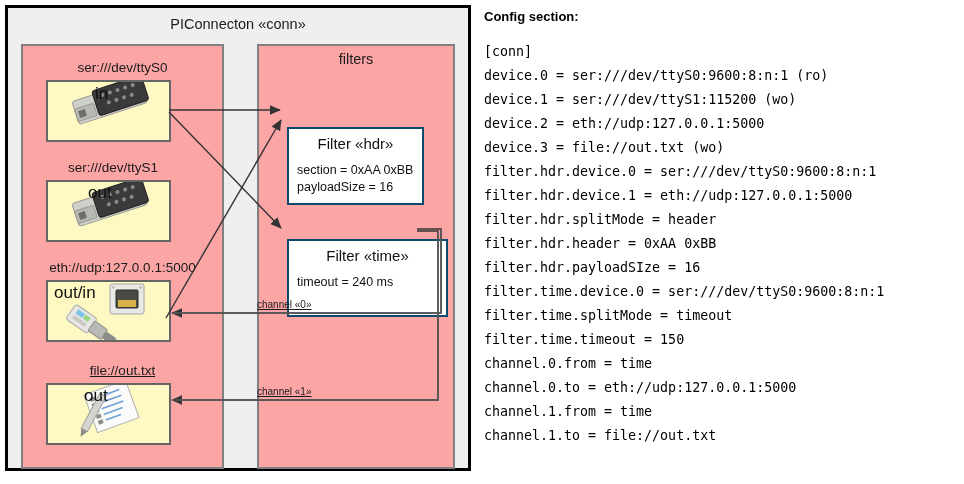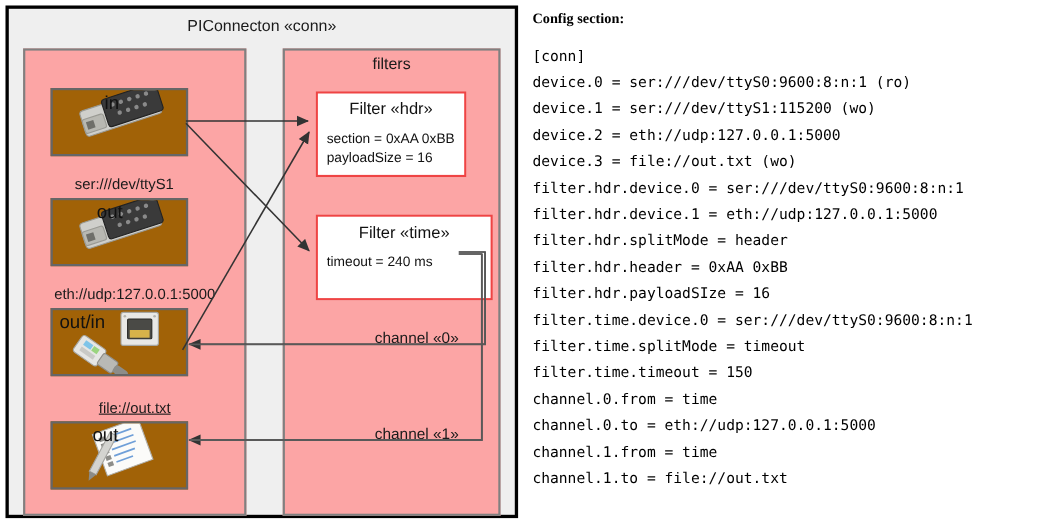--- a/index.html
+++ b/index.html
@@ -59,73 +59,75 @@
   
   .dev-label {
     position: absolute;
     text-align: center;
     font-size: 13.5px;
     color: #1a1a1a;
     white-space: nowrap;
   }
   .dev-box {
     position: absolute;
-    background: #a16207;
+    background: #fef9c3;
     border: 2px solid #666666;
     box-sizing: border-box;
   }
   .dev-inner-label {
     position: absolute;
     font-size: 17px;
     color: #111111;
     white-space: nowrap;
   }
 
   
   .filter-box {
     position: absolute;
     background: #ffffff;
-    border: 2px solid #ef4444;
+    border: 2px solid #0c4a6e;
     box-sizing: border-box;
+    margin-top: 44px;
   }
   .filter-title {
     position: absolute;
     left: 0; top: 6px;
     width: 100%;
     text-align: center;
     font-size: 15px;
     color: #111111;
   }
   .filter-attr {
     position: absolute;
     left: 8px;
     font-size: 12.5px;
     color: #111111;
     white-space: nowrap;
   }
   .channel-label {
     position: absolute;
-    font-size: 14px;
+    font-size: 10px;
     color: #1a1a1a;
     white-space: nowrap;
-    text-align: right;
+    text-align: left;
+    text-decoration: underline;
   }
 
   svg.overlay {
     position: absolute;
     left: 0; top: 0;
     width: 964px; height: 484px;
     pointer-events: none;
   }
 
   
   .config-head {
     position: absolute;
     left: 484px; top: 9px;
-    font-family: Liberation Serif, serif;
+    font-family: Liberation Sans, sans-serif;
     font-weight: bold;
     font-size: 13px;
     color: #000000;
   }
   .config-code {
     position: absolute;
     left: 484px; top: 40px;
     font-family: "DejaVu Sans Mono", monospace;
     font-size: 13.3px;
     line-height: 24px;
@@ -141,20 +143,21 @@
   <div class="diagram">
 
     <div class="diagram-title">PIConnecton «conn»</div>
 
     <div class="panel" id="devices-panel"></div>
 
     <div class="panel" id="filters-panel">
       <div class="panel-title">filters</div>
     </div>
 
+    <div class="dev-label" style="left:13px; top:52px; width:203px;">ser:///dev/ttyS0</div>
     <div class="dev-box" style="left:38px; top:72px; width:125px; height:62px;">
       <div class="dev-inner-label" style="left:47px; top:2px;">in</div>
       <svg width="121" height="58" viewBox="0 0 121 58">
         <g transform="translate(22,14) rotate(-18)">
           <rect x="0" y="6" width="72" height="24" rx="3" fill="#cfcfcb" stroke="#9a9a94" stroke-width="1"></rect>
           <rect x="22" y="2" width="52" height="26" rx="3" fill="#3a3a3a" stroke="#222" stroke-width="1"></rect>
           <g fill="#8a8a8a">
             <circle cx="31" cy="9" r="2"></circle>
               <circle cx="39" cy="9" r="2"></circle>
               <circle cx="47" cy="9" r="2"></circle>

